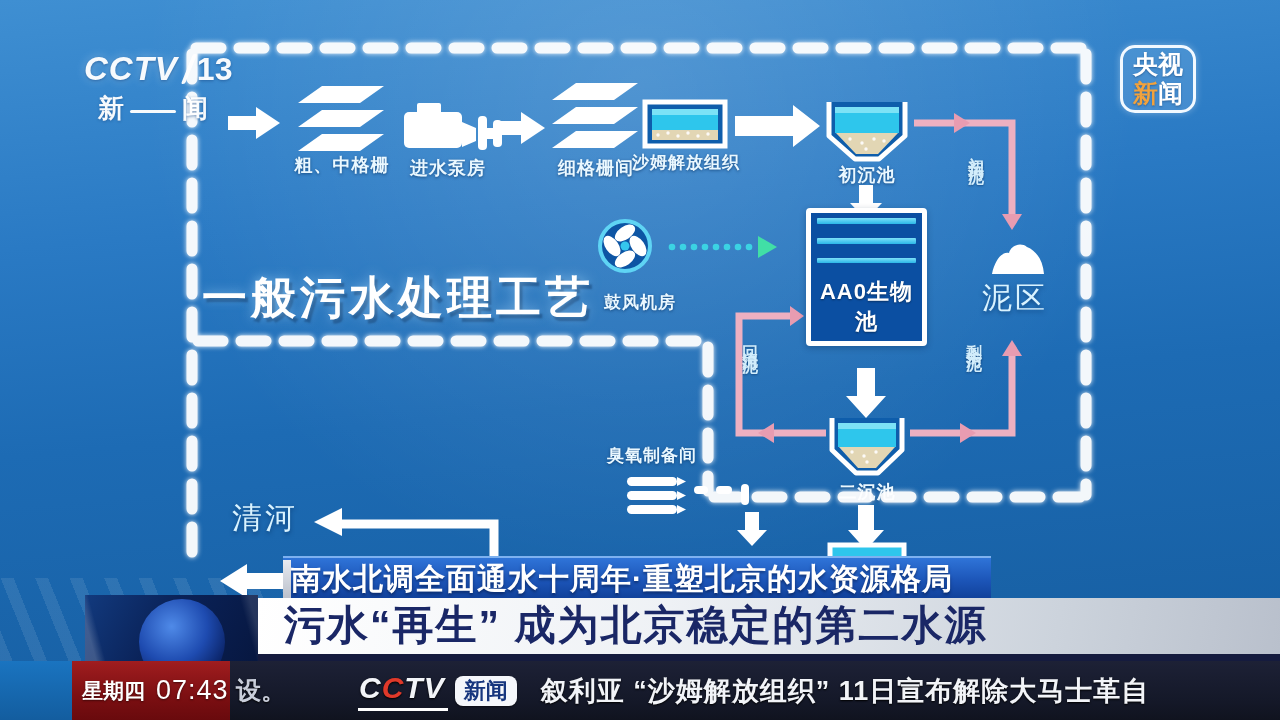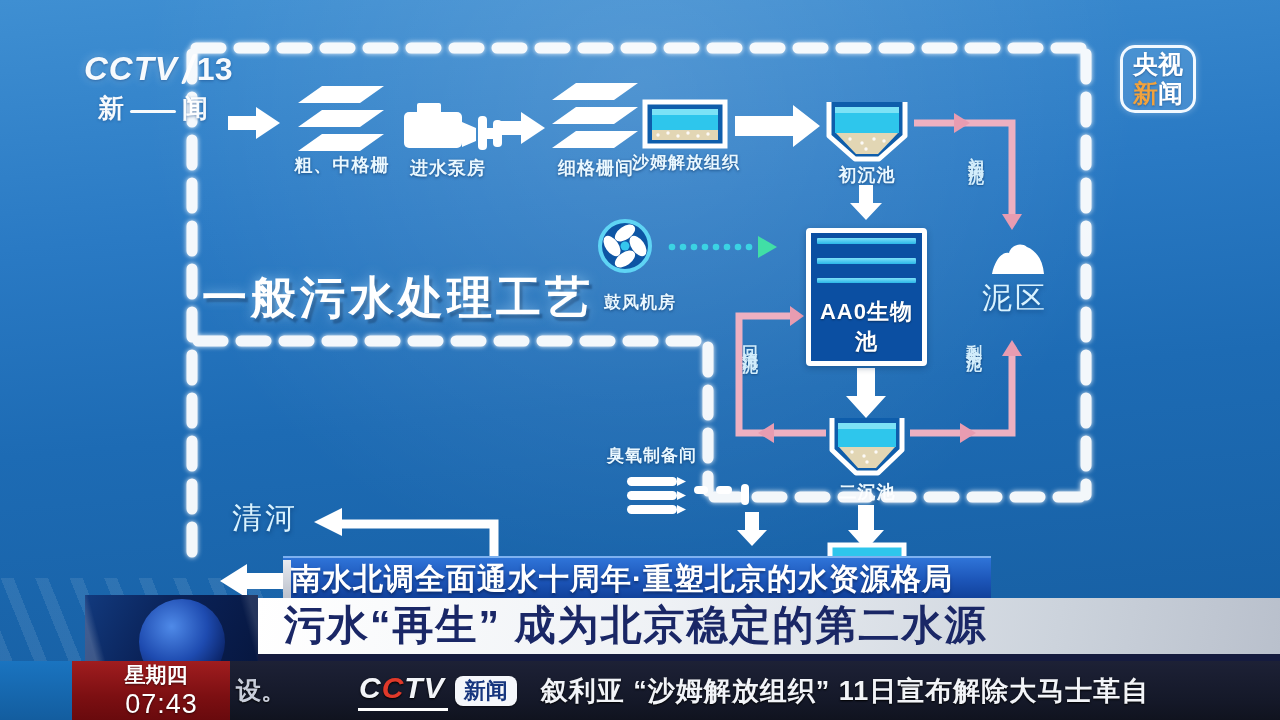--- a/index.html
+++ b/index.html
@@ -12,21 +12,21 @@
        text-align:center;text-shadow:0 1px 3px rgba(3,40,86,.6);}
   .sm{font-size:17px;}
   .biglbl{position:absolute;color:#d9f3ff;font-weight:400;font-size:30px;letter-spacing:3px;
        text-align:left;text-shadow:0 2px 4px rgba(3,40,86,.55);}
   .vlbl{position:absolute;writing-mode:vertical-rl;text-orientation:upright;color:#d2edfb;
        font-weight:700;font-size:16px;letter-spacing:4px;text-shadow:0 1px 2px rgba(3,40,86,.5);}
   .proc-title{position:absolute;left:202px;top:268px;font-size:45px;font-weight:900;color:#fff;
        letter-spacing:4px;white-space:nowrap;
        text-shadow:0 0 12px rgba(180,225,255,.6),3px 4px 2px rgba(8,47,96,.5);}
   
-  .aao{position:absolute;left:806px;top:228px;width:121px;height:138px;box-sizing:border-box;
+  .aao{position:absolute;left:806px;top:208px;width:121px;height:138px;box-sizing:border-box;
        background:#0b4fa2;border:5px solid #fff;border-radius:4px;display:flex;flex-direction:column;
        padding:5px 6px 4px;gap:14px;box-shadow:0 2px 6px rgba(0,30,70,.3);}
   .aao .bar{background:linear-gradient(180deg,#7ce0f8,#2bb7e8);border-radius:1px;}
   .aao .aao-label{margin-top:auto;text-align:center;font-size:22px;font-weight:700;color:#fff;
        letter-spacing:1px;text-shadow:0 1px 2px rgba(0,0,0,.4);}
   
   .wm{position:absolute;left:84px;top:50px;color:#fff;opacity:.96;}
   .wm .r1{display:flex;align-items:center;}
   .wm .brand{font-size:33px;font-weight:900;font-style:italic;letter-spacing:1px;
        text-shadow:0 1px 3px rgba(30,80,140,.65),0 0 10px rgba(255,255,255,.35);}
@@ -63,21 +63,21 @@
        border:8px solid transparent;border-bottom-color:#f3c566;transform:rotate(-20deg);opacity:.9;}
   .globe .shine{position:absolute;inset:0;background:linear-gradient(75deg,rgba(255,255,255,.20) 0 6%,transparent 11%),
        linear-gradient(255deg,rgba(255,255,255,.12) 0 5%,transparent 10%);}
   .streaks{position:absolute;left:0;top:578px;width:290px;height:84px;
        background:repeating-linear-gradient(68deg,rgba(255,255,255,.09) 0 12px,rgba(255,255,255,0) 12px 32px);}
   
   .ticker{position:absolute;left:0;top:661px;width:1280px;height:59px;display:flex;}
   .tk-blue{width:72px;height:100%;background:linear-gradient(180deg,#1a74c0,#135d9f);}
   .tk-red{width:158px;height:100%;background:linear-gradient(180deg,#a01d1f 0%,#7c0f12 60%,#690a0d 100%);
        display:flex;align-items:center;padding-left:10px;box-sizing:border-box;color:#fff;
-       text-shadow:0 1px 2px rgba(0,0,0,.5);flex-direction:column;}
+       text-shadow:0 1px 2px rgba(0,0,0,.5);}
   .tk-red .day{font-size:21px;font-weight:700;}
   .tk-red .time{font-size:27px;font-weight:400;margin-left:11px;letter-spacing:1px;}
   .tk-main{flex:1;height:100%;background:linear-gradient(180deg,#1d2136,#141828 70%,#10131f);
        display:flex;align-items:center;overflow:hidden;color:#f2f4f8;}
   .tk-part{margin-left:6px;font-size:25px;font-weight:700;color:#c9cedb;text-shadow:0 1px 2px #000;}
   .tk-logo{display:flex;align-items:center;margin-left:72px;}
   .tk-cctv{font-size:30px;font-weight:900;font-style:italic;letter-spacing:1px;
        border-bottom:3px solid #fff;padding:0 3px 3px 1px;text-shadow:0 1px 2px #000;}
   .tk-cctv .red{color:#e0392a;}
   .tk-chan{margin-left:7px;background:#f5f7fb;color:#17367e;font-weight:900;font-size:22px;

